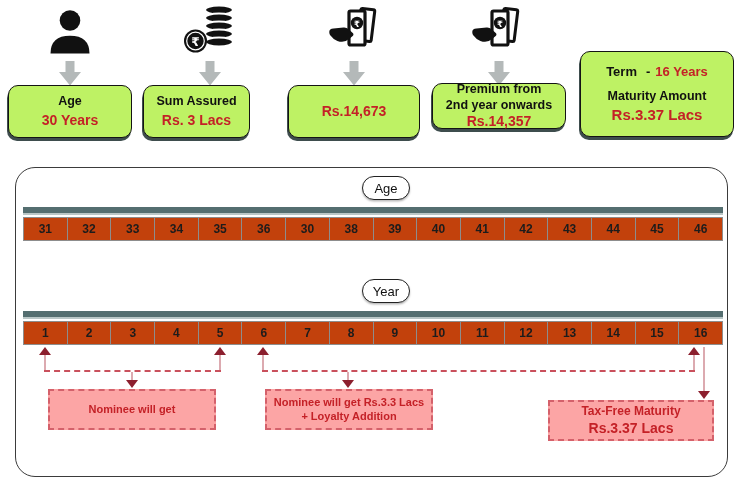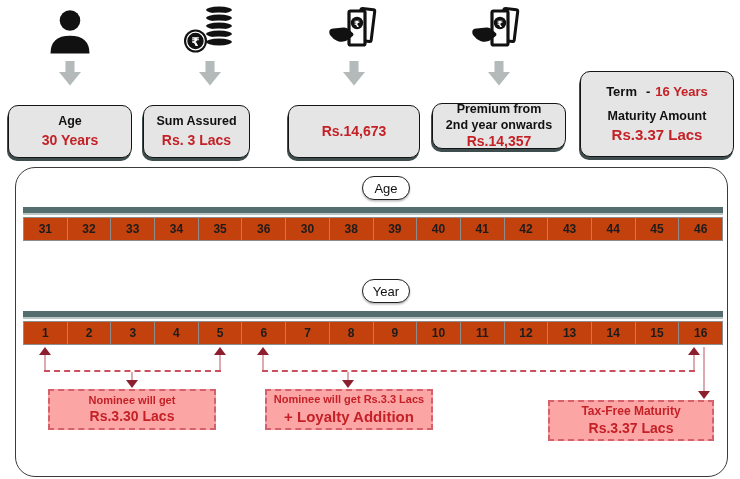--- a/index.html
+++ b/index.html
@@ -4,23 +4,23 @@
 <style>
   * { margin:0; padding:0; box-sizing:border-box; }
   html,body { background:#ffffff; }
   body { width:740px; height:479px; overflow:hidden; }
   .stage { position:relative; width:740px; height:479px; background:#fff;
            font-family:"Liberation Sans", sans-serif; }
 
   
   .icon-wrap { position:absolute; }
   .gray-arrow { position:absolute; }
-  .card { position:absolute; background:#e5e5e5; border:1.6px solid #141414; border-radius:10px;
+  .card { position:absolute; background:#bef264; border:1.6px solid #141414; border-radius:10px;
           box-shadow:-1px 3px 0 #3e4d4d; display:flex; flex-direction:column; align-items:center;
-          justify-content:center; text-align:left; gap:2px; padding:4px 2px;margin-top:20px; }
+          justify-content:center; text-align:left; gap:2px; padding:4px 2px; }
   .card-title { font-weight:bold; font-size:12.5px; color:#111; line-height:1.22; }
   .card-value { font-weight:bold; font-size:14px; color:#c42127; line-height:1.2; }
   .red { color:#c42127; }
   .term-row { font-size:13px; font-weight:bold; color:#111; display:flex; align-items:baseline; justify-content:center; }
   .term-row .gap-l { margin-left:9px; }
   .term-row .gap-s { margin-left:5px; }
   .card-tall .card-title { margin-top:8px; }
 
   
   .panel { position:absolute; left:15px; top:167px; width:713px; height:310px;
@@ -40,21 +40,21 @@
   .head-up { position:absolute; width:0; height:0; border-left:6px solid transparent;
              border-right:6px solid transparent; border-bottom:8px solid #8c1f2e; }
   .head-down { position:absolute; width:0; height:0; border-left:6px solid transparent;
                border-right:6px solid transparent; border-top:8px solid #8c1f2e; }
   .dash { position:absolute; height:0; border-top:2px dashed #c9505c; }
   .note-box { position:absolute; border:2px dashed #d4616b; background:#fca5a5; display:flex;
               flex-direction:column; align-items:center; justify-content:center; text-align:center;
               color:#c42127; font-weight:bold; gap:1px; }
   .note-line1 { font-size:11px; line-height:1.2; }
   .note-line2 { font-size:14px; line-height:1.2; }
-  .note-box.same-size .note-line2 { font-size:15px; }
+  .note-box.same-size .note-line2 { font-size:11px; }
 </style>
 </head>
 <body>
 
 <div class="stage">
 
   <div class="icon-wrap" style="left:44px;top:6px;">
     <svg width="52" height="54" viewBox="0 0 48 48">
       <circle cx="24" cy="12.5" r="9.5" fill="#111"></circle>
       <path d="M6 43 q0 -16.5 18 -16.5 q18 0 18 16.5 z" fill="#111"></path>
@@ -211,21 +211,20 @@
     <div class="head-down" style="left:110px;top:212px;"></div>
 
     <div class="stem" style="left:331px;top:204px;height:8px;"></div>
     <div class="head-down" style="left:326px;top:212px;"></div>
 
     <div class="stem" style="left:687px;top:179px;height:44px;"></div>
     <div class="head-down" style="left:682px;top:223px;"></div>
 
     <div class="note-box" style="left:32px;top:221px;width:168px;height:41px;">
       <div class="note-line1">Nominee will get</div>
-      <div class="note-line2">Rs.3.30 Lacs</div>
     </div>
 
     <div class="note-box same-size" style="left:249px;top:221px;width:168px;height:41px;">
       <div class="note-line1">Nominee will get Rs.3.3 Lacs</div>
       <div class="note-line2">+ Loyalty Addition</div>
     </div>
 
     <div class="note-box" style="left:532px;top:232px;width:166px;height:41px;">
       <div class="note-line1" style="font-size:12px;">Tax-Free Maturity</div>
       <div class="note-line2">Rs.3.37 Lacs</div>

